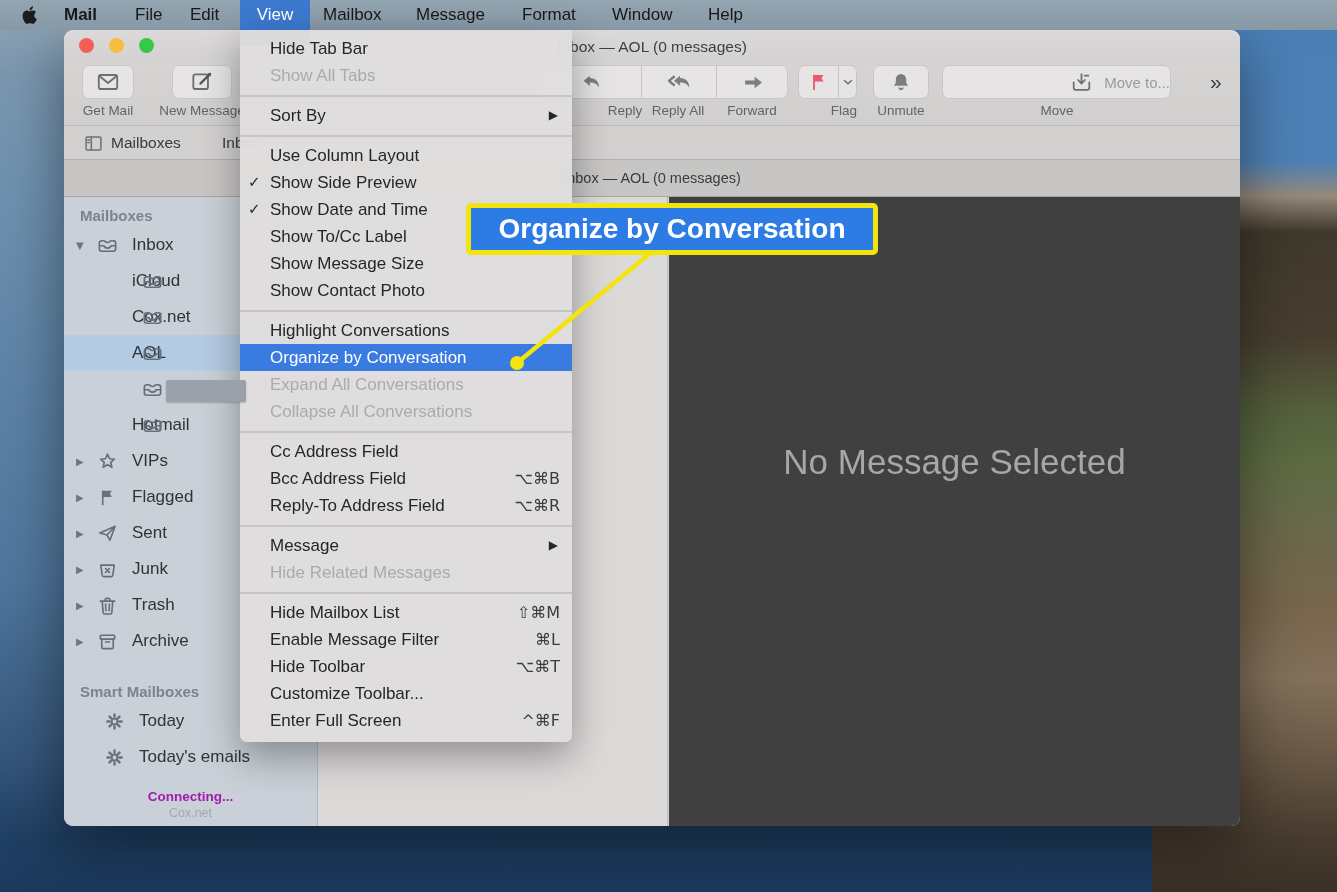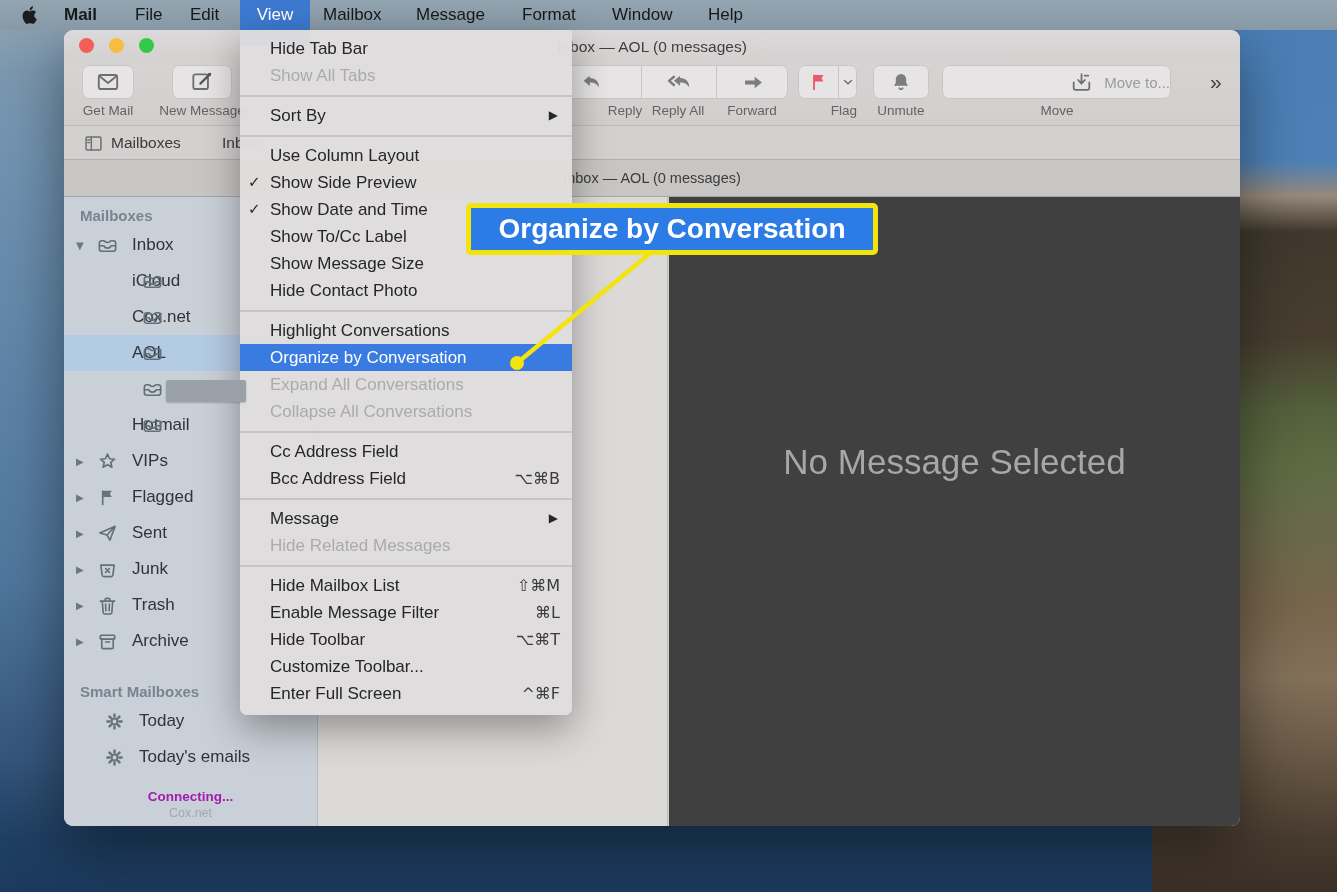--- a/index.html
+++ b/index.html
@@ -396,29 +396,30 @@
     <div class="menu-item"><span class="mcheck"></span><span class="mlabel">Hide Tab Bar</span></div>
     <div class="menu-item disabled"><span class="mcheck"></span><span class="mlabel">Show All Tabs</span></div>
     <div class="menu-sep"></div>
     <div class="menu-item"><span class="mcheck"></span><span class="mlabel">Sort By</span><span class="marrow">▶</span></div>
     <div class="menu-sep"></div>
     <div class="menu-item"><span class="mcheck"></span><span class="mlabel">Use Column Layout</span></div>
     <div class="menu-item"><span class="mcheck">✓</span><span class="mlabel">Show Side Preview</span></div>
     <div class="menu-item"><span class="mcheck">✓</span><span class="mlabel">Show Date and Time</span></div>
     <div class="menu-item"><span class="mcheck"></span><span class="mlabel">Show To/Cc Label</span></div>
     <div class="menu-item"><span class="mcheck"></span><span class="mlabel">Show Message Size</span></div>
-    <div class="menu-item"><span class="mcheck"></span><span class="mlabel">Hide Contact Photo</span></div>
+    <div class="menu-item"><span class="mcheck"></span><span class="mlabel">Show Contact Photo</span></div>
     <div class="menu-sep"></div>
     <div class="menu-item"><span class="mcheck"></span><span class="mlabel">Highlight Conversations</span></div>
     <div class="menu-item selected"><span class="mcheck"></span><span class="mlabel">Organize by Conversation</span></div>
     <div class="menu-item disabled"><span class="mcheck"></span><span class="mlabel">Expand All Conversations</span></div>
     <div class="menu-item disabled"><span class="mcheck"></span><span class="mlabel">Collapse All Conversations</span></div>
     <div class="menu-sep"></div>
     <div class="menu-item"><span class="mcheck"></span><span class="mlabel">Cc Address Field</span></div>
     <div class="menu-item"><span class="mcheck"></span><span class="mlabel">Bcc Address Field</span><span class="mshort">⌥⌘B</span></div>
+    <div class="menu-item"><span class="mcheck"></span><span class="mlabel">Reply-To Address Field</span><span class="mshort">⌥⌘R</span></div>
     <div class="menu-sep"></div>
     <div class="menu-item"><span class="mcheck"></span><span class="mlabel">Message</span><span class="marrow">▶</span></div>
     <div class="menu-item disabled"><span class="mcheck"></span><span class="mlabel">Hide Related Messages</span></div>
     <div class="menu-sep"></div>
     <div class="menu-item"><span class="mcheck"></span><span class="mlabel">Hide Mailbox List</span><span class="mshort">⇧⌘M</span></div>
     <div class="menu-item"><span class="mcheck"></span><span class="mlabel">Enable Message Filter</span><span class="mshort">⌘L</span></div>
     <div class="menu-item"><span class="mcheck"></span><span class="mlabel">Hide Toolbar</span><span class="mshort">⌥⌘T</span></div>
     <div class="menu-item"><span class="mcheck"></span><span class="mlabel">Customize Toolbar...</span></div>
     <div class="menu-item"><span class="mcheck"></span><span class="mlabel">Enter Full Screen</span><span class="mshort">^⌘F</span></div>
   </div>

